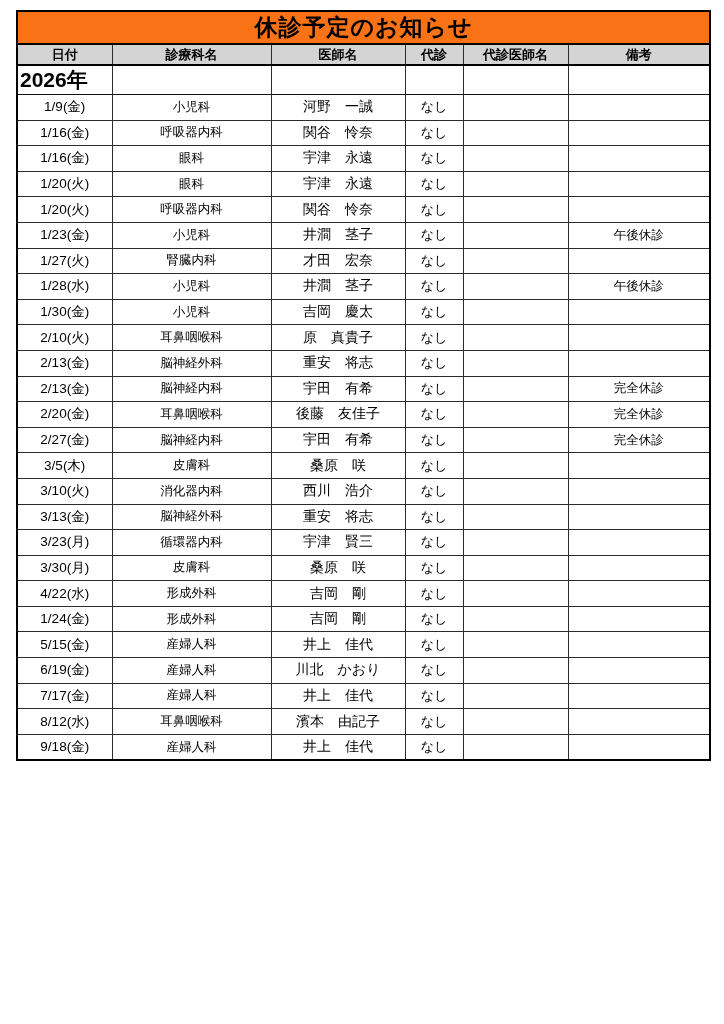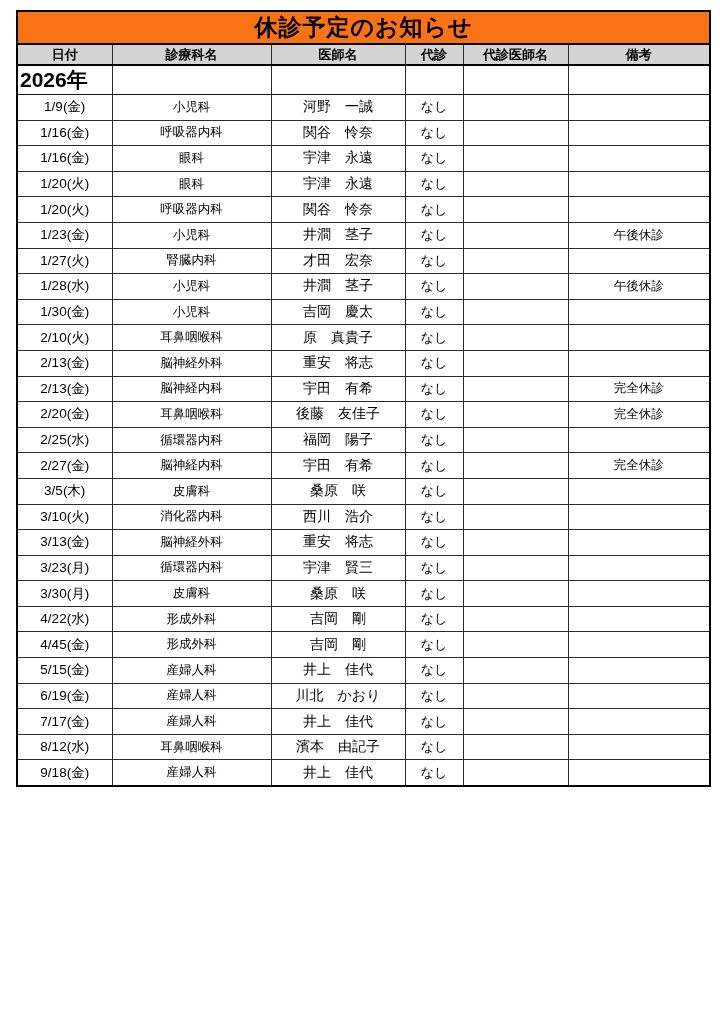--- a/index.html
+++ b/index.html
@@ -213,28 +213,20 @@
     </tr>
         <tr class="data-row">
       <td class="cell-date">2/20(金)</td>
       <td class="cell-dept">耳鼻咽喉科</td>
       <td class="cell-doctor">後藤　友佳子</td>
       <td class="cell-sub">なし</td>
       <td class="cell-subdoc"></td>
       <td class="cell-rem">完全休診</td>
     </tr>
         <tr class="data-row">
-      <td class="cell-date">2/25(水)</td>
-      <td class="cell-dept">循環器内科</td>
-      <td class="cell-doctor">福岡　陽子</td>
-      <td class="cell-sub">なし</td>
-      <td class="cell-subdoc"></td>
-      <td class="cell-rem"></td>
-    </tr>
-        <tr class="data-row">
       <td class="cell-date">2/27(金)</td>
       <td class="cell-dept">脳神経内科</td>
       <td class="cell-doctor">宇田　有希</td>
       <td class="cell-sub">なし</td>
       <td class="cell-subdoc"></td>
       <td class="cell-rem">完全休診</td>
     </tr>
         <tr class="data-row">
       <td class="cell-date">3/5(木)</td>
       <td class="cell-dept">皮膚科</td>
@@ -277,21 +269,21 @@
     </tr>
         <tr class="data-row">
       <td class="cell-date">4/22(水)</td>
       <td class="cell-dept">形成外科</td>
       <td class="cell-doctor">吉岡　剛</td>
       <td class="cell-sub">なし</td>
       <td class="cell-subdoc"></td>
       <td class="cell-rem"></td>
     </tr>
         <tr class="data-row">
-      <td class="cell-date">4/45(金)</td>
+      <td class="cell-date">1/24(金)</td>
       <td class="cell-dept">形成外科</td>
       <td class="cell-doctor">吉岡　剛</td>
       <td class="cell-sub">なし</td>
       <td class="cell-subdoc"></td>
       <td class="cell-rem"></td>
     </tr>
         <tr class="data-row">
       <td class="cell-date">5/15(金)</td>
       <td class="cell-dept">産婦人科</td>
       <td class="cell-doctor">井上　佳代</td>

